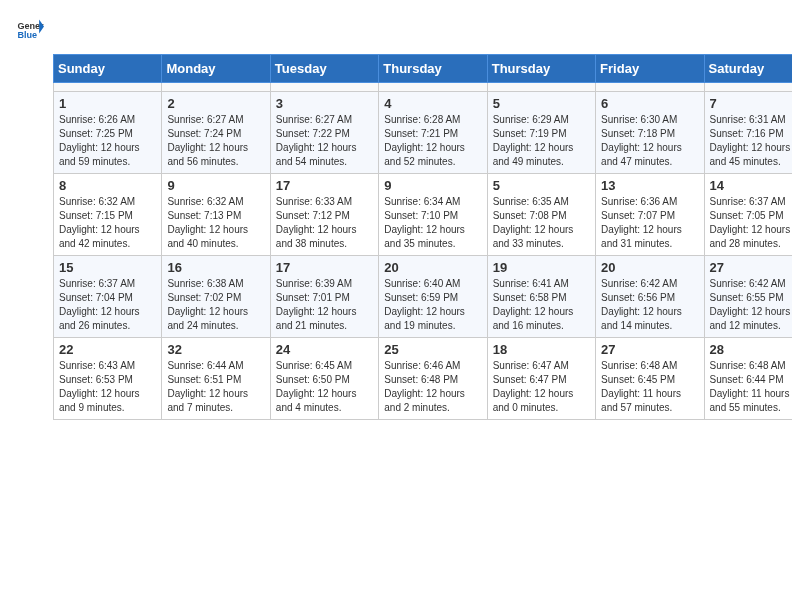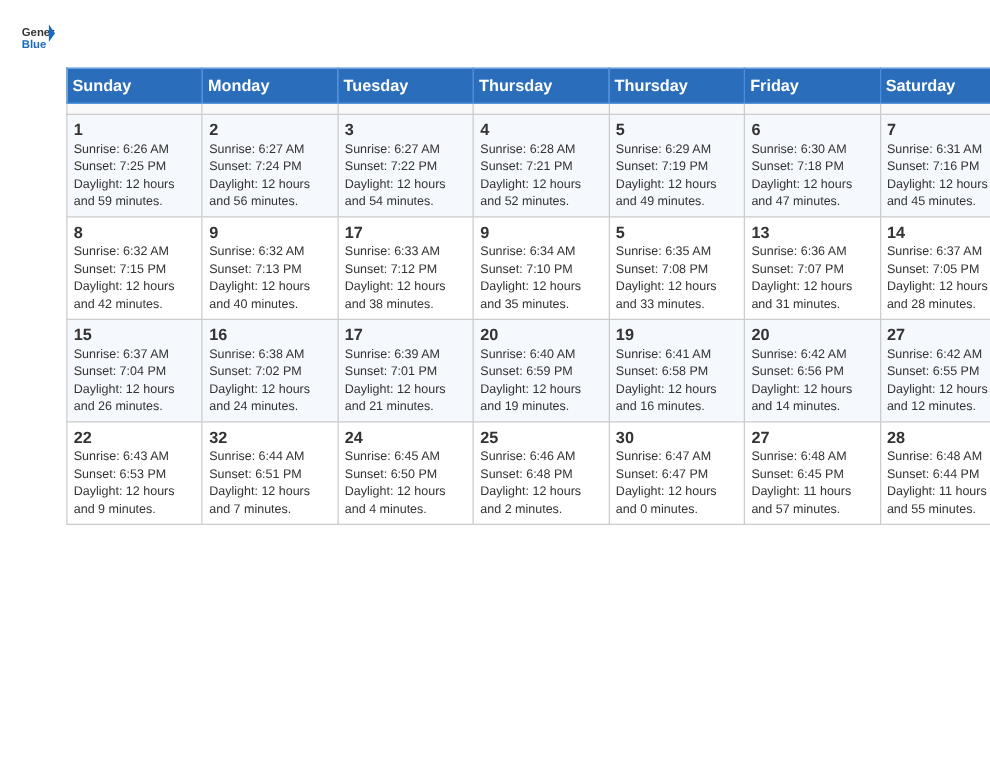--- a/index.html
+++ b/index.html
@@ -316,21 +316,21 @@
       </td>
         <td>
         <span class="day-number">25</span>
         <div class="day-info">
           Sunrise: 6:46 AM<br>
           Sunset: 6:48 PM<br>
           Daylight: 12 hours and 2 minutes.
         </div>
       </td>
         <td>
-        <span class="day-number">30</span>
+        <span class="day-number">18</span>
         <div class="day-info">
           Sunrise: 6:47 AM<br>
           Sunset: 6:47 PM<br>
           Daylight: 12 hours and 0 minutes.
         </div>
       </td>
         <td>
         <span class="day-number">27</span>
         <div class="day-info">
           Sunrise: 6:48 AM<br>

